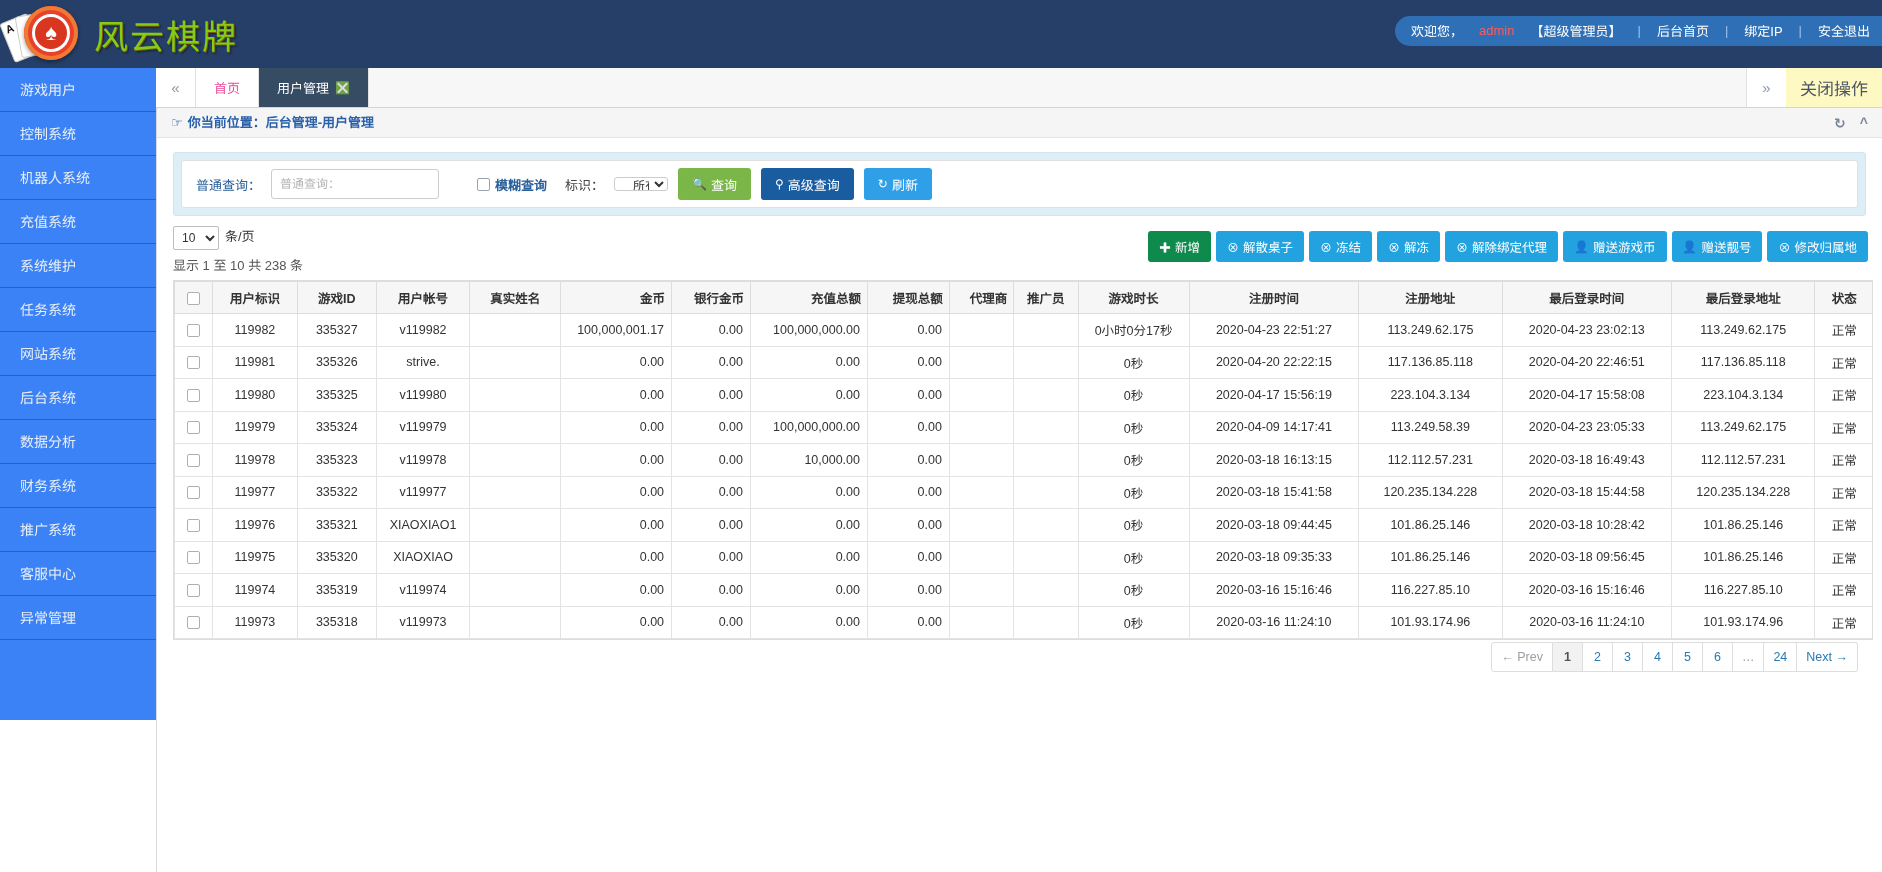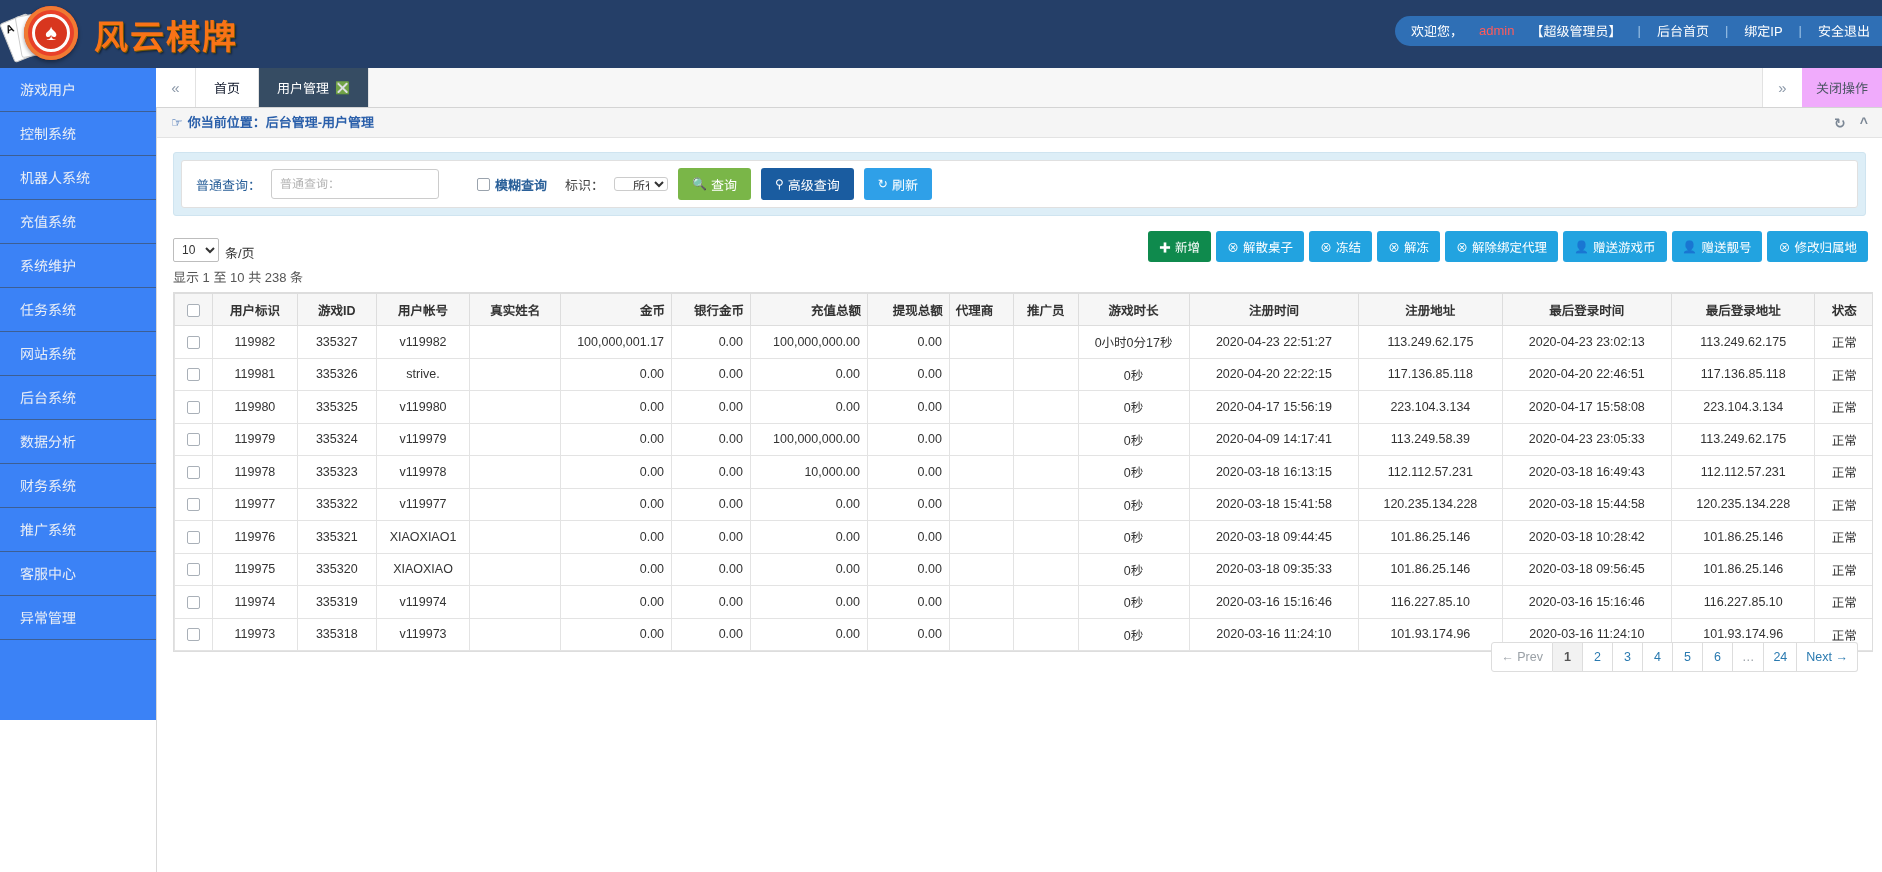--- a/index.html
+++ b/index.html
@@ -42,22 +42,22 @@
   }
   .chip-inner {
     position: absolute; left: 8px; top: 8px; width: 38px; height: 38px;
     border-radius: 50%; background: #d8361f;
     border: 3px solid #fdfdfd;
     display: flex; align-items: center; justify-content: center;
   }
   .chip-spade { color: #ffffff; font-size: 22px; line-height: 1; }
   .brand-name {
     margin-left: 10px;
-    font-size: 34px; font-weight: bold; letter-spacing: 2px;
-    color: #f97316;
+    font-size: 34px; font-weight: normal; letter-spacing: 2px;
+    color: #84cc16;
     text-shadow: 1px 1px 0 #7a5a00, 2px 2px 2px rgba(0,0,0,.5);
     font-family: "DejaVu Sans", "Liberation Sans", sans-serif;
   }
   .header-right {
     position: absolute; right: 0; top: 16px;
     display: flex; align-items: center;
   }
   .welcome-pill {
     background: #2f6fb5; border-radius: 16px 0 0 16px;
     padding: 5px 12px 6px 16px;
@@ -90,34 +90,34 @@
     border-bottom: 1px solid #d4d4d4;
     display: flex; align-items: stretch;
   }
   .tab-nav-btn {
     width: 40px; display: flex; align-items: center; justify-content: center;
     color: #8b98a8; font-size: 15px; cursor: pointer;
     border-right: 1px solid #e2e2e2; background: #ffffff;
   }
   .tab-item {
     padding: 0 18px; display: flex; align-items: center; gap: 6px;
-    font-size: 13px; color: #0f172a; cursor: pointer;
+    font-size: 13px; color: #ec4899; cursor: pointer;
     border-right: 1px solid #e2e2e2; background: #ffffff;
   }
   .tab-item.active { background: #364c63; color: #ffffff; }
   .tab-close { font-size: 12px; opacity: .85; }
   .tabbar-spacer { flex: 1; }
   .tab-right-btn {
     width: 40px; display: flex; align-items: center; justify-content: center;
     color: #8b98a8; font-size: 15px; cursor: pointer;
     border-left: 1px solid #e2e2e2; background: #ffffff;
   }
   .tab-right-label {
     padding: 0 14px; display: flex; align-items: center;
-    font-size: 13px; color: #4b5563; cursor: pointer; background: #f0abfc;
+    font-size: 17px; color: #4b5563; cursor: pointer; background: #fef9c3;
   }
 
   
   .content {
     position: absolute; left: 156px; top: 108px;
     width: 1726px; height: 764px;
     background: #ffffff;
     border-left: 1px solid #d9d9d9;
     overflow: hidden;
   }
@@ -185,22 +185,22 @@
   }
   .btn-green { background: #7ab648; }
   .btn-navy  { background: #1a5ca0; }
   .btn-blue  { background: #2fa0e8; }
   .btn-teal  { background: #22a3e0; }
   .btn-dgreen{ background: #0f8a4d; }
   .btn .bi { font-size: 12px; }
 
   
   .perpage-row {
-    margin: 22px 0 0 16px;
-    display: flex; align-items: flex-end; gap: 6px;
+    margin: 10px 0 0 16px;
+    display: flex; align-items: flex-start; gap: 6px;
   }
   .perpage-select {
     width: 46px; height: 24px; font-size: 12px;
     border: 1px solid #bdbdbd; border-radius: 2px;
     background: #fff; color: #333; padding-left: 4px;
     font-family: "Liberation Sans", sans-serif;
   }
   .perpage-text { font-size: 13px; color: #333; }
   .count-text { margin: 5px 0 0 16px; font-size: 13px; color: #555; }
 
@@ -234,21 +234,21 @@
   }
   .c-chk  { width: 26px; text-align: center; }
   .c-uid  { width: 58px; text-align: center; }
   .c-gid  { width: 54px; text-align: center; }
   .c-acct { width: 64px; text-align: center; }
   .c-name { width: 62px; text-align: center; }
   .c-num  { width: 76px; text-align: right; }
   .c-bank { width: 54px; text-align: right; }
   .c-rech { width: 80px; text-align: right; }
   .c-with { width: 56px; text-align: right; }
-  .c-agt  { width: 44px; text-align: left; }
+  .c-agt  { width: 44px; text-align: right; }
   .c-prom { width: 44px; text-align: center; }
   .c-dur  { width: 76px; text-align: center; }
   .c-time { width: 116px; text-align: center; }
   .c-ip   { width: 98px; text-align: center; }
   .c-stat { width: 40px; text-align: center; }
   .row-chk {
     width: 13px; height: 13px; border: 1px solid #a9b0b8;
     background: #fff; border-radius: 2px; display: inline-block;
     vertical-align: middle; cursor: pointer;
   }

